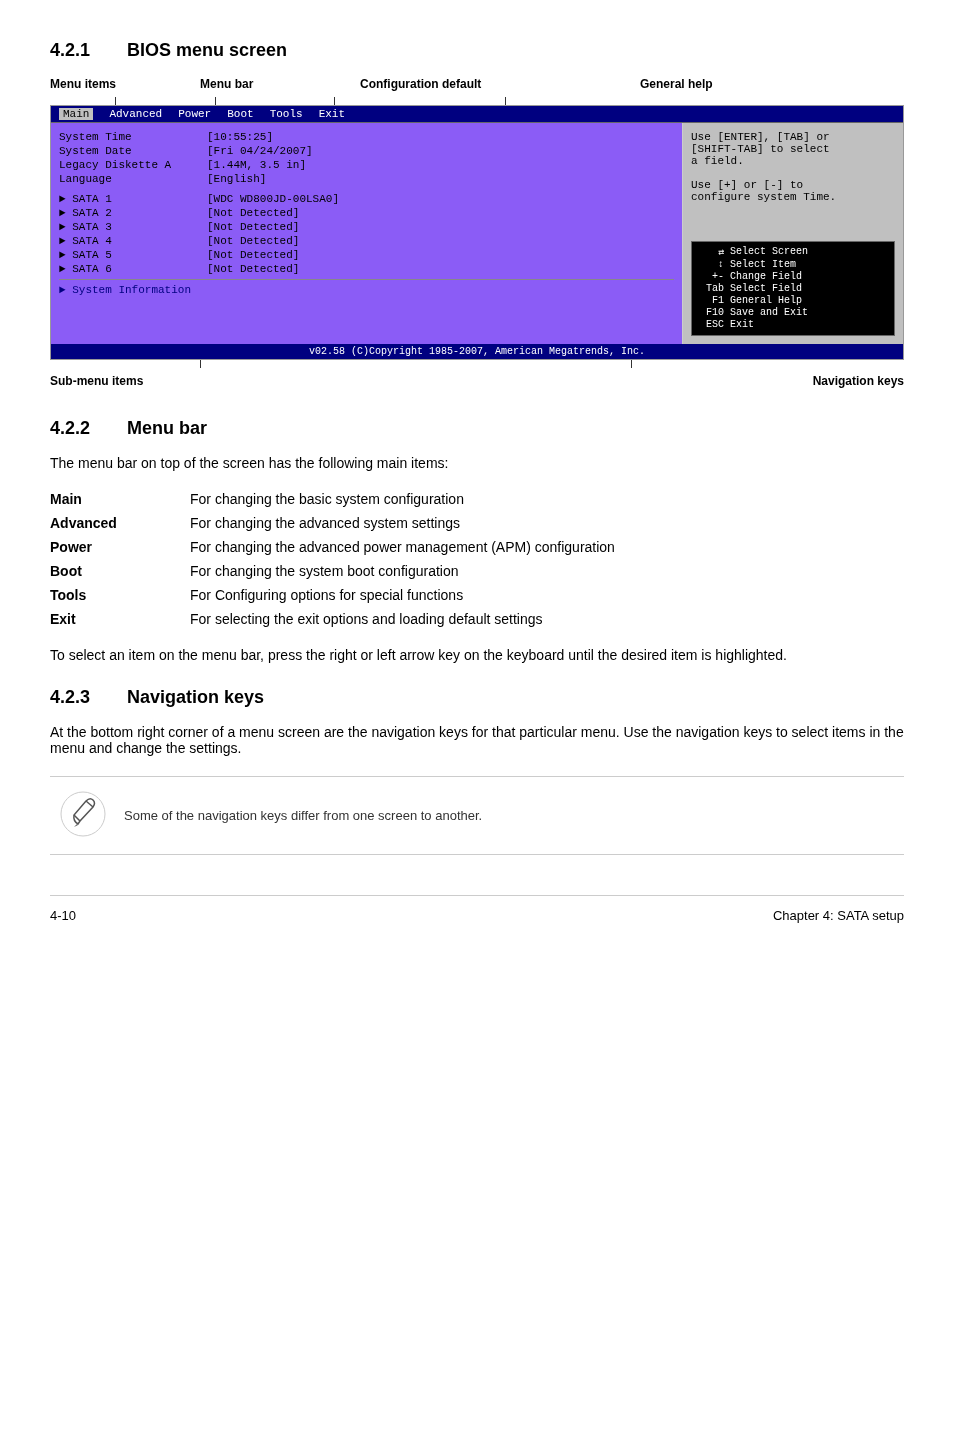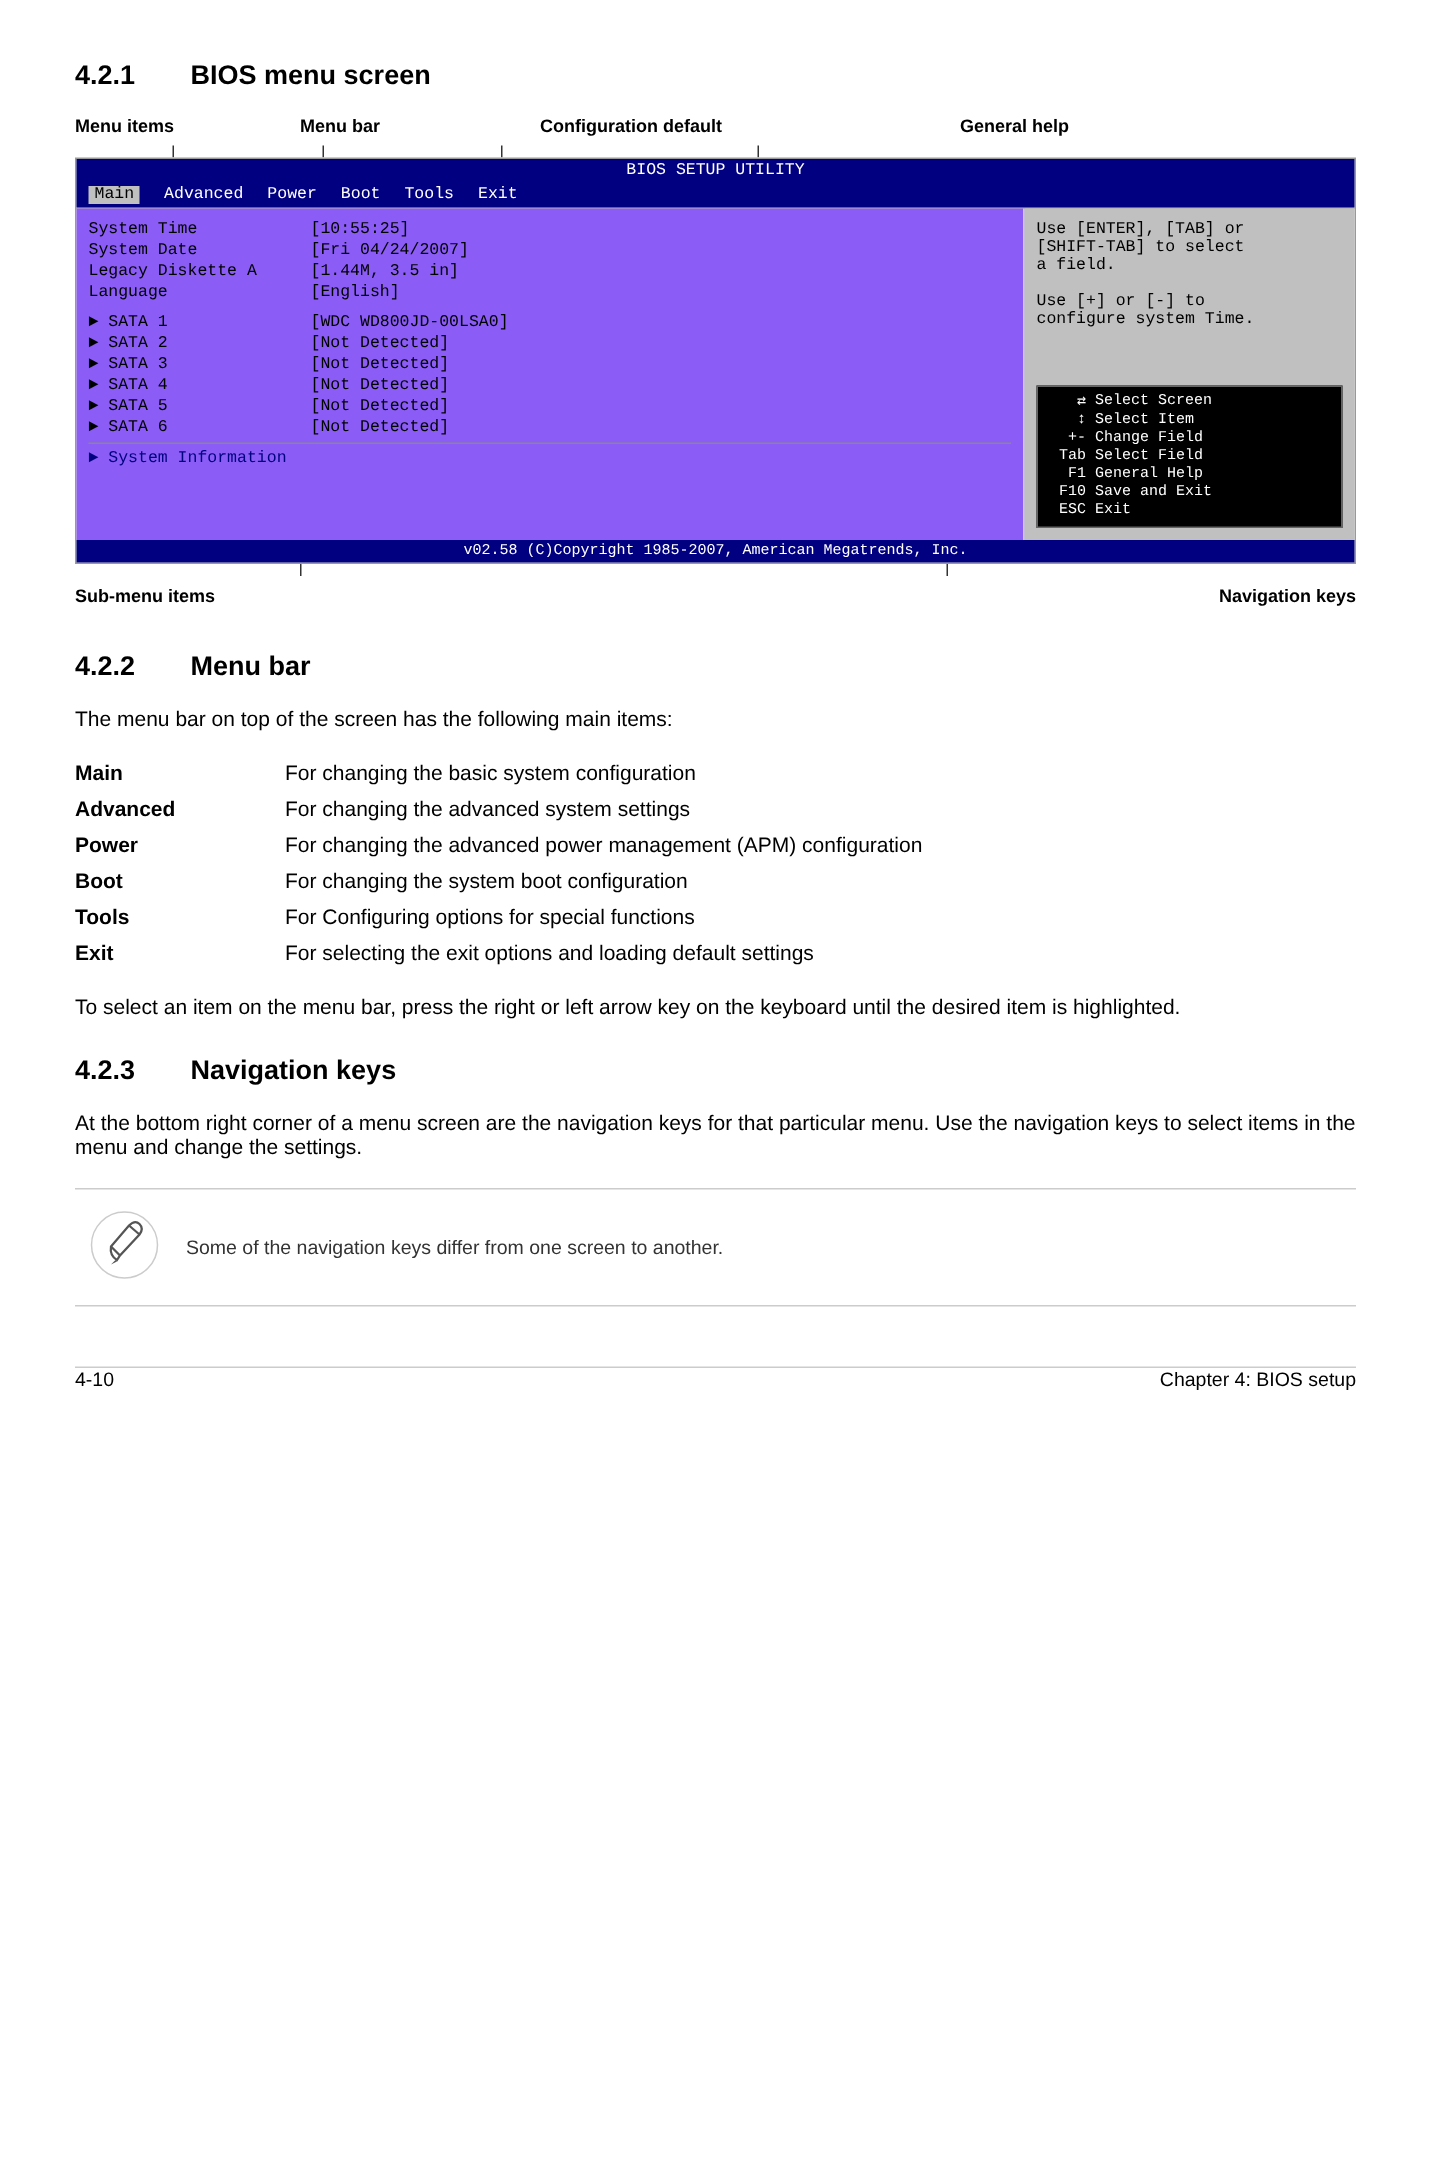--- a/index.html
+++ b/index.html
@@ -228,21 +228,21 @@
     .note-text {
       font-size: 13px;
       color: #333;
     }
 
     
     .page-footer {
       display: flex;
       justify-content: space-between;
       border-top: 1px solid #ccc;
-      padding-top: 0;
+      padding-top: 12px;
       margin-top: 40px;
       font-size: 13px;
     }
   </style>
 </head>
 <body>
 
 <div class="section-title">
   <span class="section-number">4.2.1</span>
   <span>BIOS menu screen</span>
@@ -259,23 +259,20 @@
 
   <div style="display:flex; margin-bottom:0; margin-left:50px;">
     <div style="width:1px; height:8px; background:#333; margin-left:15px;"></div>
     <div style="width:1px; height:8px; background:#333; margin-left:99px;"></div>
     <div style="width:1px; height:8px; background:#333; margin-left:118px;"></div>
     <div style="width:1px; height:8px; background:#333; margin-left:170px;"></div>
   </div>
 
   <div class="bios-screen">
 
-    <div class="bios-title-bar">
-      <span>BIOS SETUP UTILITY</span>
-    </div>
 
     <div class="bios-menu-bar">
       <span class="bios-menu-item active">Main</span>
       <span class="bios-menu-item">Advanced</span>
       <span class="bios-menu-item">Power</span>
       <span class="bios-menu-item">Boot</span>
       <span class="bios-menu-item">Tools</span>
       <span class="bios-menu-item">Exit</span>
     </div>
 
@@ -457,14 +454,14 @@
         <path d="M16 26 L22 32" fill="none" stroke="#555" stroke-width="1.5"></path>
         <path d="M19 35 L16 38 L20 36 Z" fill="#555"></path>
       </svg>
     </div>
     <div class="note-text">Some of the navigation keys differ from one screen to another.</div>
   </div>
 </div>
 
 <div class="page-footer">
   <span>4-10</span>
-  <span>Chapter 4: BIOS setup</span>
+  <span>Chapter 4: SATA setup</span>
 </div>
 
 </body></html>

